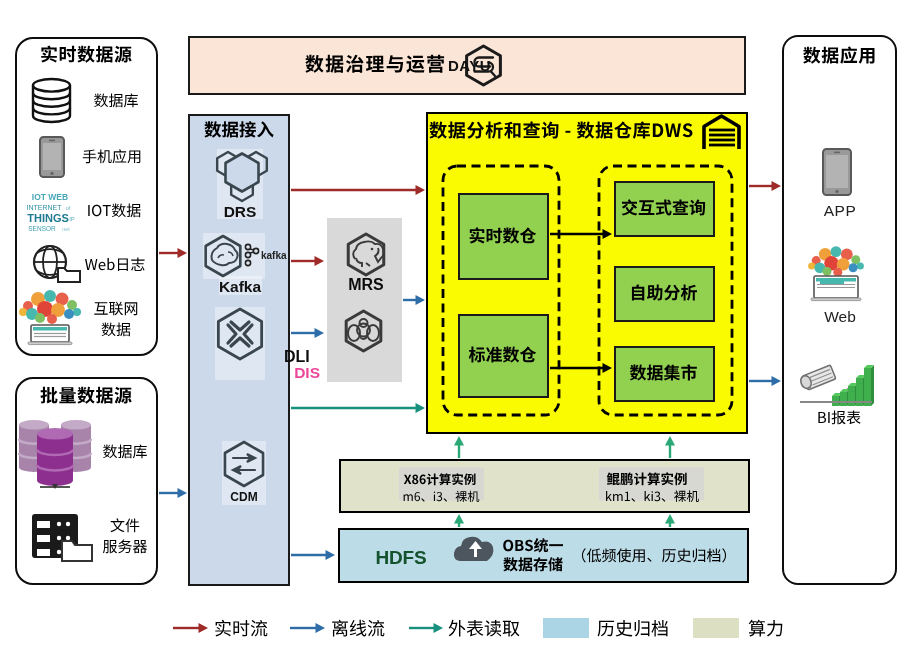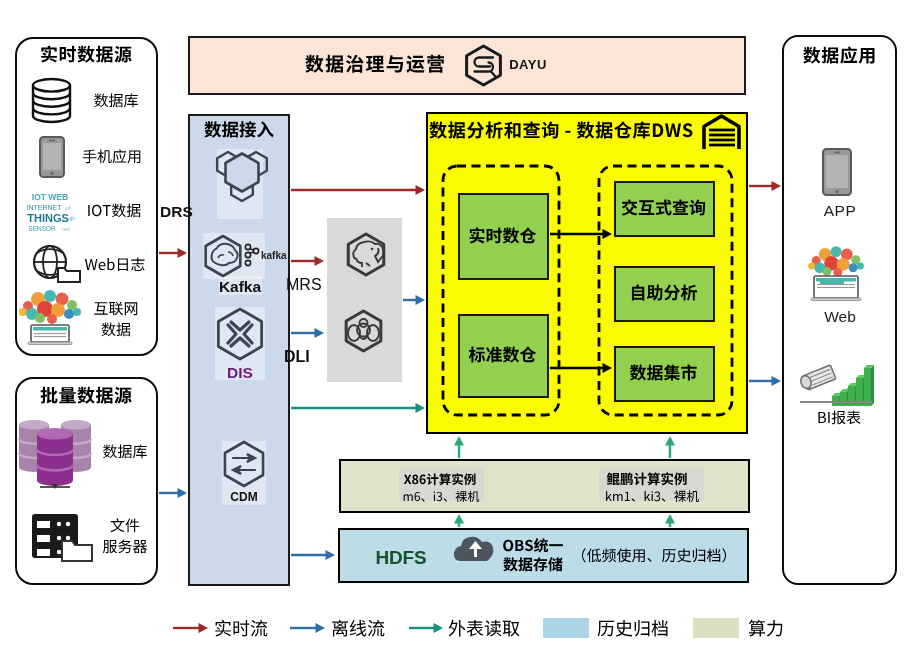--- a/index.html
+++ b/index.html
@@ -556,21 +556,21 @@
       <use href="#g84" x="0.0"></use>
       <use href="#g85" x="1000.0"></use>
       <use href="#g86" x="2000.0"></use>
       <use href="#g87" x="3000.0"></use>
     </g>
 <g transform="translate(748.00,635.00) scale(0.018000,-0.018000)" fill="#000">
       <use href="#g102" x="0.0"></use>
       <use href="#g103" x="1000.0"></use>
     </g>
 </svg>
-<div style="position:absolute;left:240px;top:203.6px;width:160px;margin-left:-80px;font-size:15.5px;font-weight:bold;color:#111;letter-spacing:0px;line-height:1;">DRS</div>
+<div style="position:absolute;left:240px;top:203.6px;width:160px;margin-left:-80px;text-align:center;font-size:15.5px;font-weight:bold;color:#111;letter-spacing:0px;line-height:1;">DRS</div>
 <div style="position:absolute;left:240px;top:278.6px;width:160px;margin-left:-80px;text-align:center;font-size:15.5px;font-weight:bold;color:#111;letter-spacing:0px;line-height:1;">Kafka</div>
-<div style="position:absolute;left:240px;top:364.6px;width:160px;margin-left:-80px;text-align:center;font-size:15.5px;font-weight:bold;color:#701a75;letter-spacing:0px;line-height:1;">DIS</div>
+<div style="position:absolute;left:240px;top:364.6px;width:160px;margin-left:-80px;text-align:right;font-size:15.5px;font-weight:bold;color:#ec4899;letter-spacing:0px;line-height:1;">DIS</div>
 <div style="position:absolute;left:244px;top:490.6px;width:160px;margin-left:-80px;text-align:center;font-size:12px;font-weight:bold;color:#111;letter-spacing:0px;line-height:1;">CDM</div>
-<div style="position:absolute;left:366px;top:277.2px;width:160px;margin-left:-80px;text-align:left;font-size:16px;font-weight:normal;color:#0d0d0d;letter-spacing:0px;line-height:1;">MRS</div>
+<div style="position:absolute;left:366px;top:277.2px;width:160px;margin-left:-80px;text-align:center;font-size:16px;font-weight:bold;color:#0d0d0d;letter-spacing:0px;line-height:1;">MRS</div>
 <div style="position:absolute;left:364px;top:349.2px;width:160px;margin-left:-80px;font-size:16px;font-weight:bold;color:#0d0d0d;letter-spacing:0px;line-height:1;">DLI</div>
-<div style="position:absolute;left:528px;top:57.8px;width:160px;margin-left:-80px;text-align:center;font-size:13px;font-weight:bold;color:#111;letter-spacing:0.5px;line-height:1;">DAYU</div>
+<div style="position:absolute;left:528px;top:57.8px;width:160px;margin-left:-80px;text-align:left;font-size:15px;font-weight:bold;color:#111;letter-spacing:0.5px;line-height:1;">DAYU</div>
 <div style="position:absolute;left:401px;top:547.8px;width:160px;margin-left:-80px;text-align:center;font-size:19px;font-weight:bold;color:#14532d;letter-spacing:-0.2px;line-height:1;">HDFS</div>
 <div style="position:absolute;left:840px;top:202.6px;width:160px;margin-left:-80px;text-align:center;font-size:15.5px;font-weight:normal;color:#222;letter-spacing:0.5px;line-height:1;">APP</div>
 <div style="position:absolute;left:840px;top:308.6px;width:160px;margin-left:-80px;text-align:center;font-size:15.5px;font-weight:normal;color:#222;letter-spacing:0px;line-height:1;">Web</div>
 </body></html>

